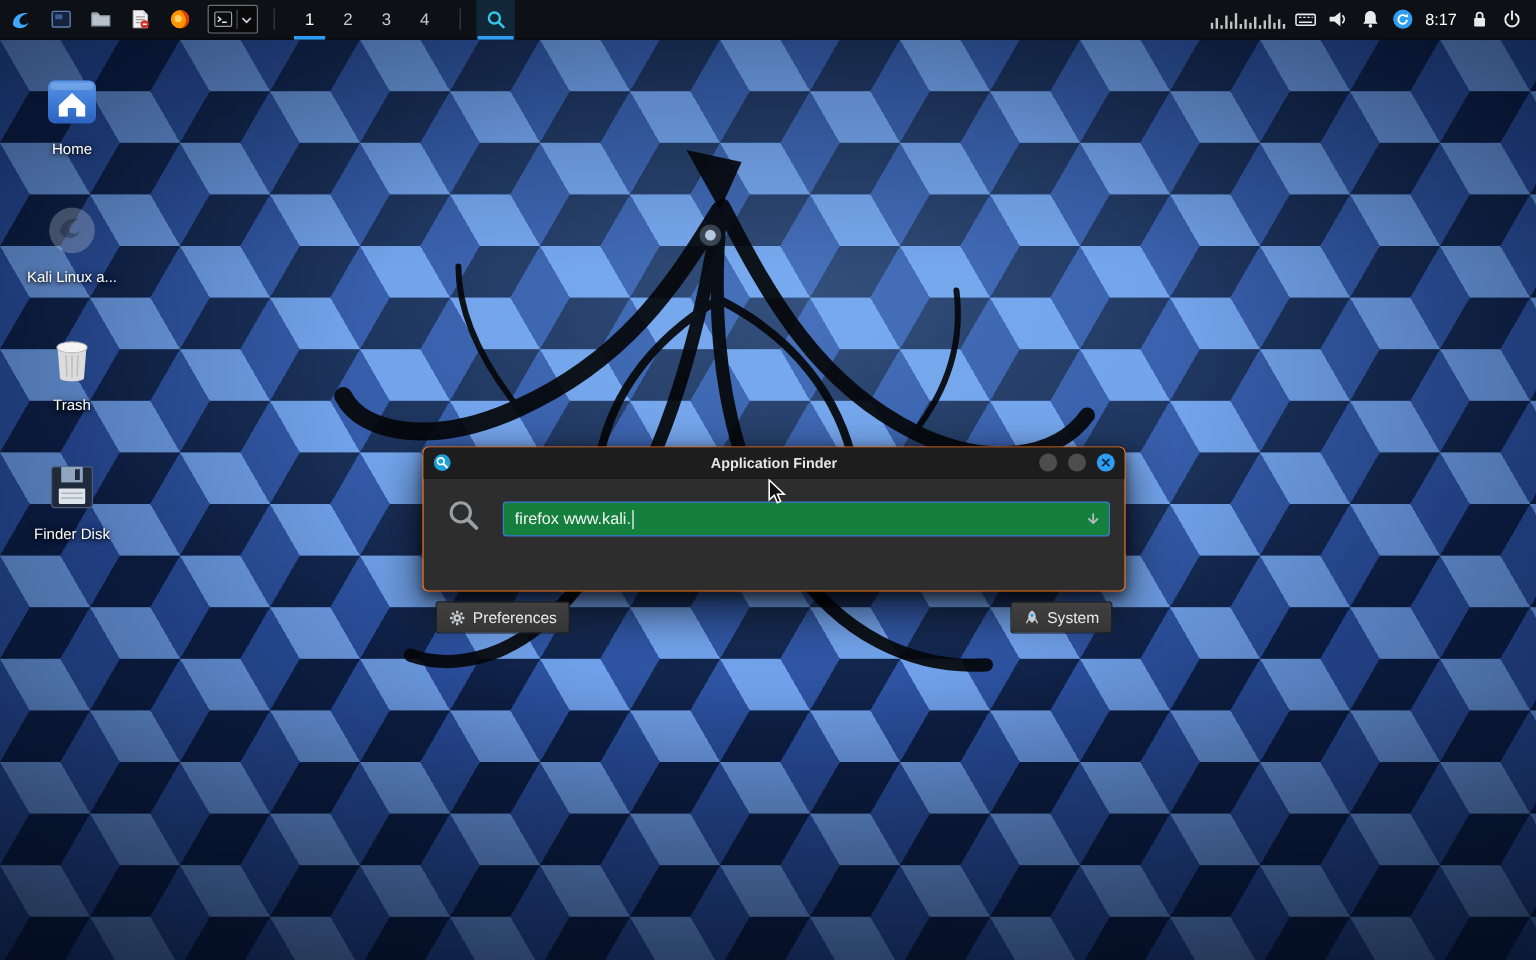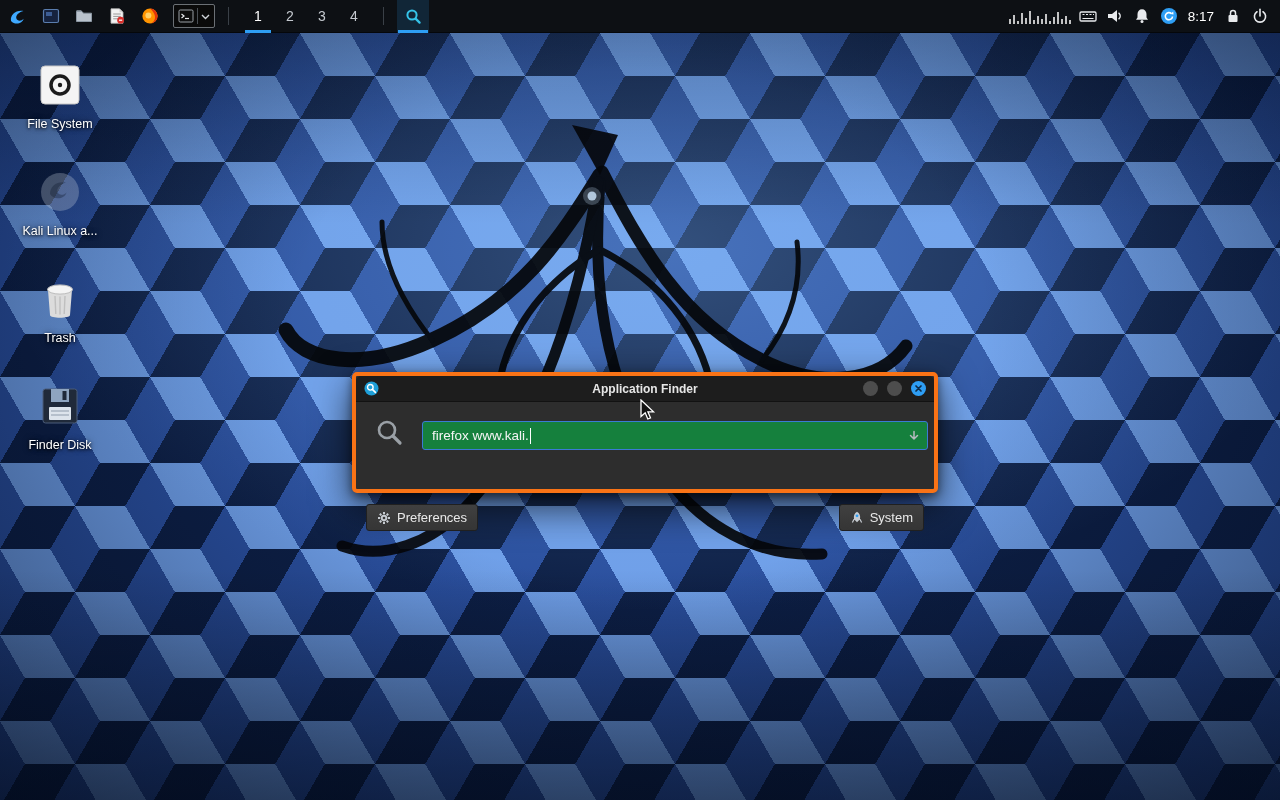--- a/index.html
+++ b/index.html
@@ -69,21 +69,21 @@
   .dicon .ic { width:48px; height:48px; display:flex; align-items:center; justify-content:center; }
   .dicon .lbl {
     margin-top:8px; font-size:12.5px; color:#ffffff; text-align:center; line-height:1.15;
     text-shadow:0 1px 3px rgba(0,0,0,0.95), 0 0 6px rgba(0,0,0,0.65);
     max-width:94px; white-space:nowrap;
   }
 
   
   .dialog {
     position:absolute; left:352px; top:372px; width:586px; height:121px;
-    background:#2d2d2d; border:4px solid #f97316; border-radius:5px;
+    background:#2d2d2d; border:1px solid #f97316; border-radius:5px;
     box-shadow:0 14px 38px rgba(0,0,0,0.70), 0 3px 10px rgba(0,0,0,0.5);
     z-index:60;
   }
   .titlebar {
     height:26px; background:#1d1d1d; border-bottom:1px solid #121212;
     border-radius:5px 5px 0 0; display:flex; align-items:center; padding:0 8px; position:relative;
   }
   .title {
     position:absolute; left:60px; right:60px; text-align:center;
     font-size:12px; font-weight:bold; color:#e6e6e6; pointer-events:none;
@@ -249,26 +249,32 @@
           <path d="M9,2.4 V9" stroke="#e8eaed" stroke-width="1.6" stroke-linecap="round"></path>
         </svg>
     </span>
   </div>
 </div>
 
 <div class="desktop-icons">
   <div class="dicon">
     <span class="ic">
       <svg width="48" height="48" viewBox="0 0 48 48">
-          <rect x="5" y="5" width="38" height="38" rx="4" fill="#f4f4f4" stroke="#c6c6c6"></rect>
-          <circle cx="24" cy="24" r="9" fill="none" stroke="#1b1b1b" stroke-width="3.5"></circle>
-          <circle cx="24" cy="24" r="2.2" fill="#1b1b1b"></circle>
-        </svg>
-    </span>
-    <span class="lbl">File System</span>
+          <defs>
+            <linearGradient id="gh" x1="0" y1="0" x2="0" y2="1">
+              <stop offset="0" stop-color="#5594e6"></stop>
+              <stop offset="1" stop-color="#2a62c0"></stop>
+            </linearGradient>
+          </defs>
+          <rect x="4" y="6" width="40" height="36" rx="6" fill="url(#gh)"></rect>
+          <rect x="6" y="8" width="36" height="6" rx="3" fill="#ffffff" opacity="0.18"></rect>
+          <path d="M13,27 L24,16.5 L35,27 V36 H27.5 V29 H20.5 V36 H13 Z" fill="#ffffff"></path>
+        </svg>
+    </span>
+    <span class="lbl">Home</span>
   </div>
   <div class="dicon">
     <span class="ic">
       <svg width="48" height="48" viewBox="0 0 48 48">
           <circle cx="24" cy="24" r="19" fill="rgba(195,205,220,0.30)"></circle>
           <path d="M14,26 C14,18 21,13 30,14.5 C24,16.5 20.5,20 21.5,24 C22.5,27.6 28,27.6 30.5,24.4 C29,30.6 18.5,33 14,26 Z" fill="rgba(15,25,45,0.35)"></path>
         </svg>
     </span>
     <span class="lbl">Kali Linux a...</span>
   </div>

